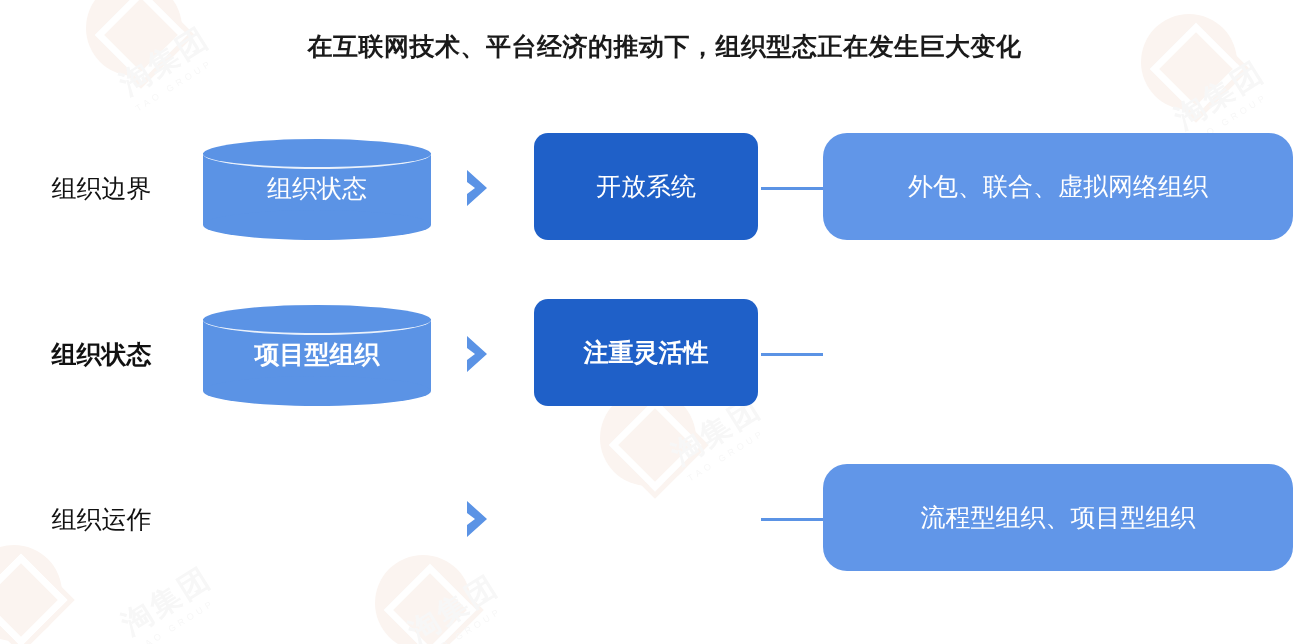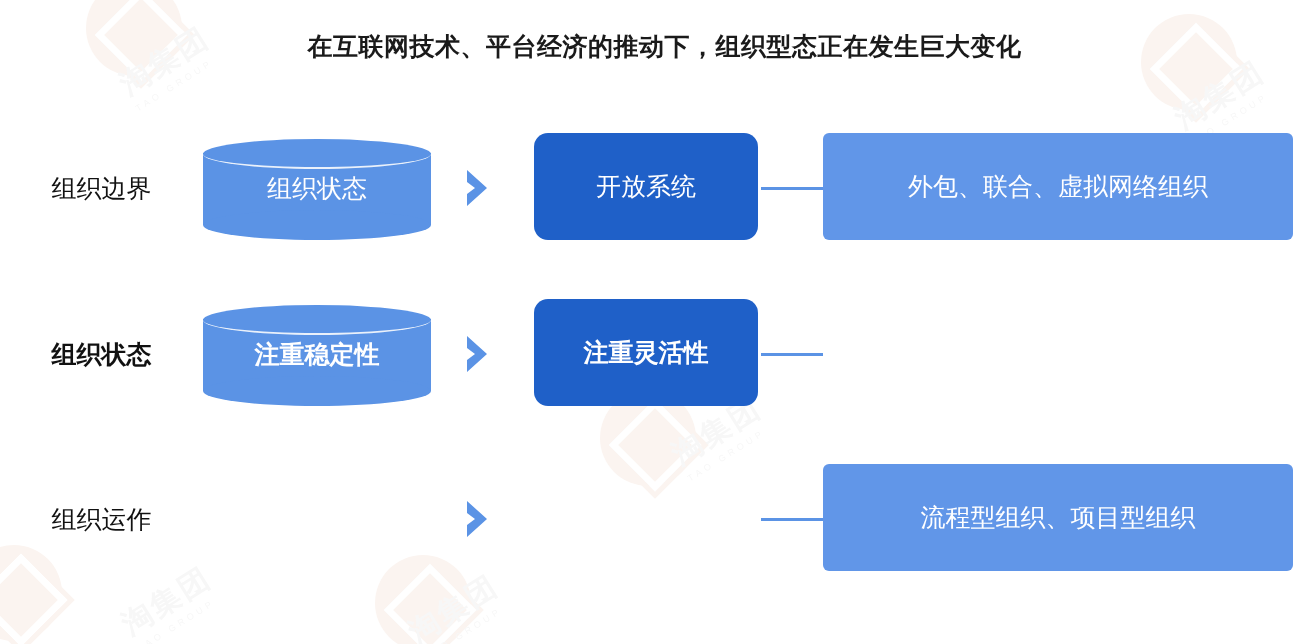--- a/index.html
+++ b/index.html
@@ -174,21 +174,21 @@
   }
 
   
   .box-light {
     position: absolute;
     left: 819px;
     top: 0;
     width: 470px;
     height: 107px;
     background: #6196e8;
-    border-radius: 6px;
+    border-radius: 24px;
     display: flex;
     align-items: center;
     justify-content: center;
     color: #ffffff;
     font-size: 25px;
     white-space: nowrap;
   }
 </style>
 </head>
 <body>
@@ -246,21 +246,21 @@
     <div class="box-light">外包、联合、虚拟网络组织</div>
   </div>
 
   <div class="row row-1">
     <div class="row-label">组织状态</div>
 
     <div class="cyl">
       <div class="cyl-body"></div>
       <div class="cyl-bottom"></div>
       <div class="cyl-top"></div>
-      <div class="cyl-label">注重稳定性</div>
+      <div class="cyl-label">项目型组织</div>
     </div>
 
     <svg class="chev" viewBox="0 0 36 40">
       <polygon points="4,2 24,20 4,38 4,26 12,20 4,14" fill="#5b93e5"></polygon>
     </svg>
 
     <div class="box-dark">注重灵活性</div>
     <div class="connector"></div>
   </div>
 

